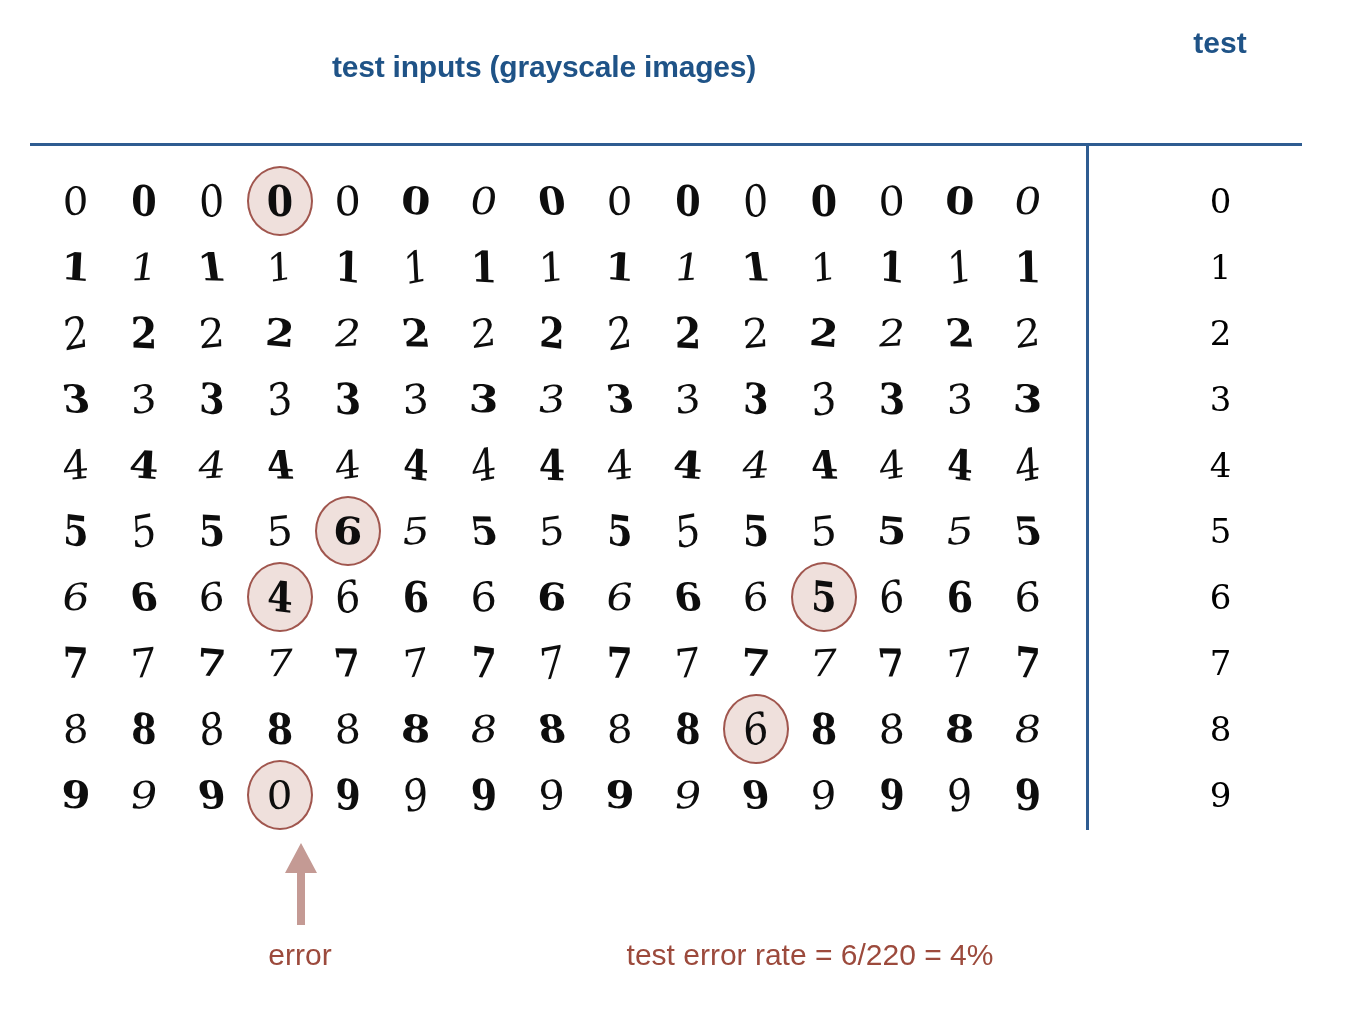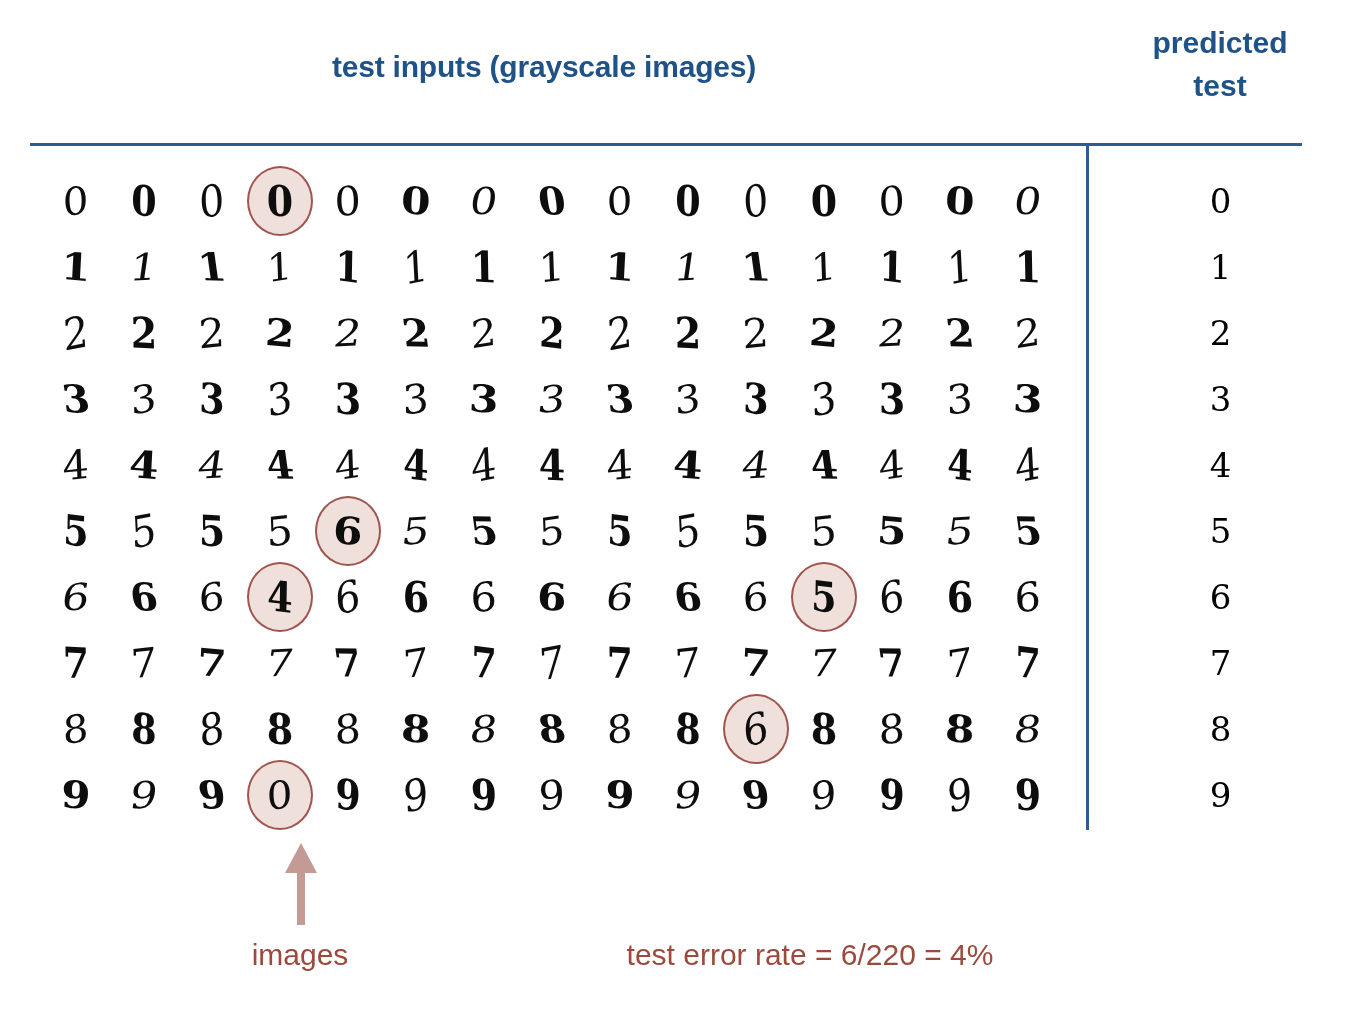--- a/index.html
+++ b/index.html
@@ -162,21 +162,20 @@
     color: #9C4A3C;
     white-space: nowrap;
   }
 </style>
 </head>
 <body>
 
 <div id="header-inputs">test inputs (grayscale images)</div>
 
 <div id="header-predicted">
-  <span class="hp-line">predicted</span>
   <span class="hp-line">test</span>
 </div>
 
 <div id="rule-horizontal"></div>
 <div id="rule-vertical"></div>
 
 <div id="digit-grid">
     <div class="digit-row">
       <div class="digit-cell" style="left: 1px;">
         <span class="digit-glyph v0">0</span>
@@ -685,15 +684,15 @@
     </div>
     <div class="label-row">
       <span class="label-text">9</span>
     </div>
   </div>
 
 <svg id="error-arrow" viewBox="0 0 34 82">
   <polygon points="17,0 33,30 21,30 21,82 13,82 13,30 1,30" fill="#C49A94"></polygon>
 </svg>
 
-<div id="error-caption">images</div>
+<div id="error-caption">error</div>
 
 <div id="error-rate-caption">test error rate = 6/220 = 4%</div>
 
 </body></html>

